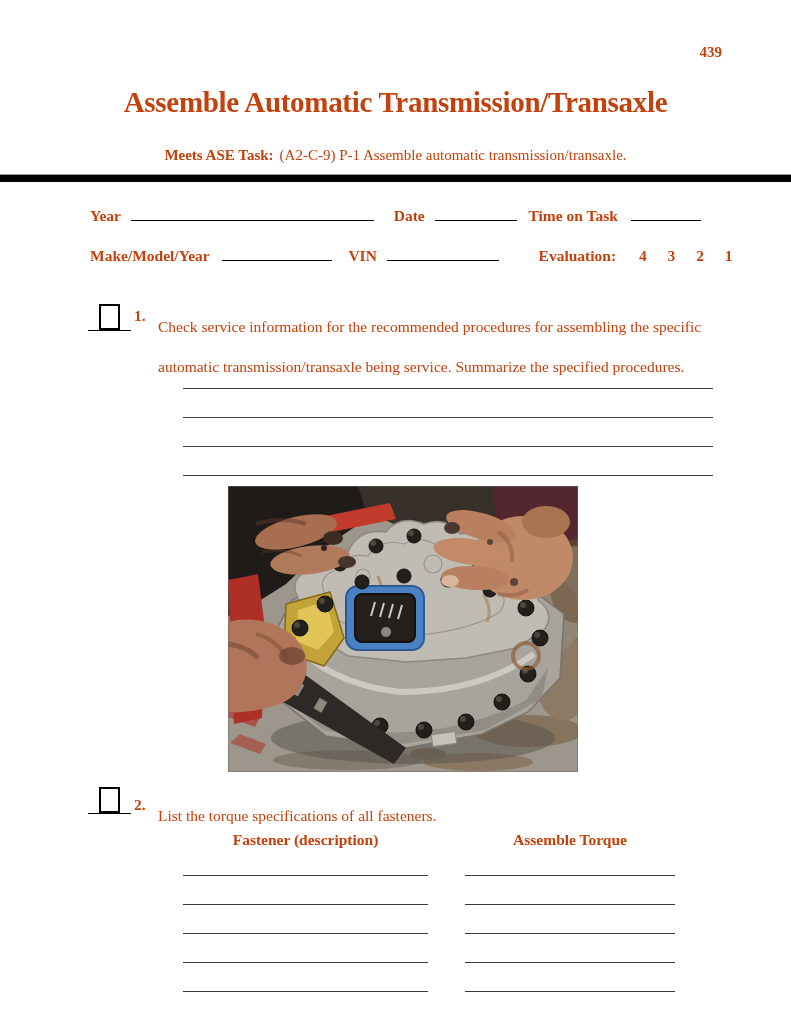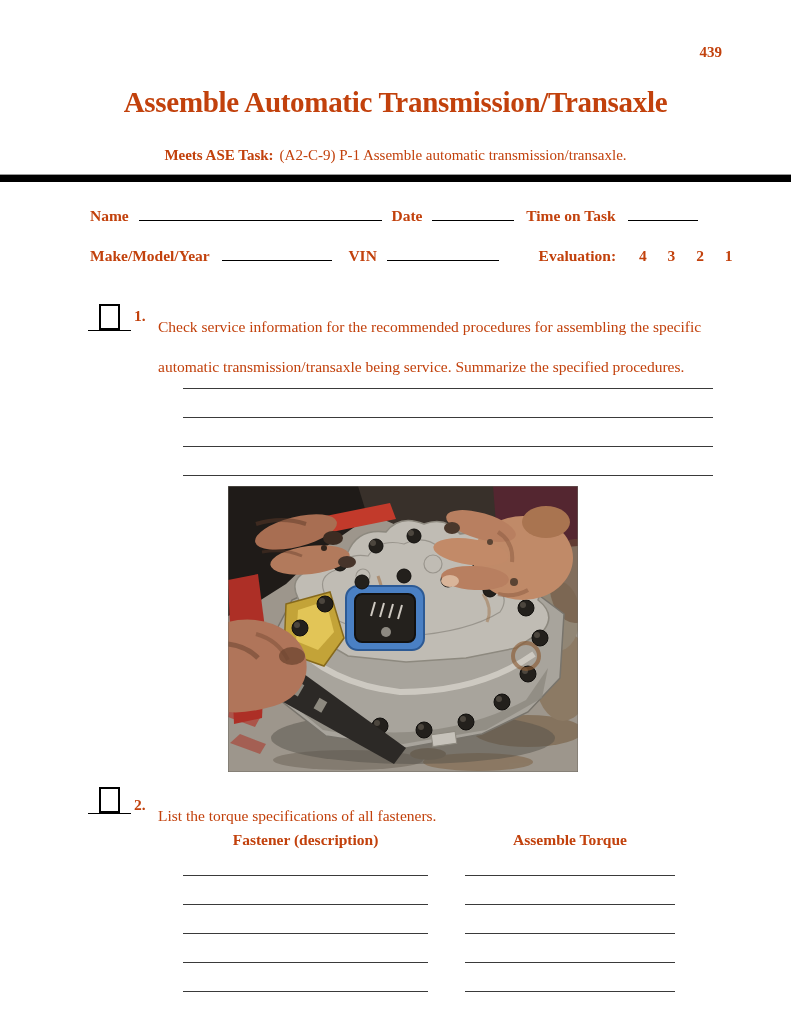--- a/index.html
+++ b/index.html
@@ -36,23 +36,23 @@
 
   <h1 class="abs title" style="margin:0;">Assemble Automatic Transmission/Transaxle</h1>
 
   <div class="abs ase">
     <b>Meets ASE Task:</b><span>(A2-C-9) P-1  Assemble automatic transmission/transaxle.</span>
   </div>
 
   <div class="abs rule"></div>
 
   <div class="abs fieldrow row1">
-    <span class="lbl">Name</span>
+    <span class="lbl">Year</span>
     <span class="blank" style="width:243px;margin-left:6px;"></span>
-    <span class="lbl" style="margin-left:6px;">Date</span>
+    <span class="lbl" style="margin-left:16px;">Date</span>
     <span class="blank" style="width:82px;margin-left:6px;"></span>
     <span class="lbl" style="margin-left:8px;">Time on Task</span>
     <span class="blank" style="width:70px;margin-left:9px;"></span>
   </div>
 
   <div class="abs fieldrow row2">
     <span class="lbl">Make/Model/Year</span>
     <span class="blank" style="width:110px;margin-left:8px;"></span>
     <span class="lbl" style="margin-left:13px;">VIN</span>
     <span class="blank" style="width:112px;margin-left:6px;"></span>

